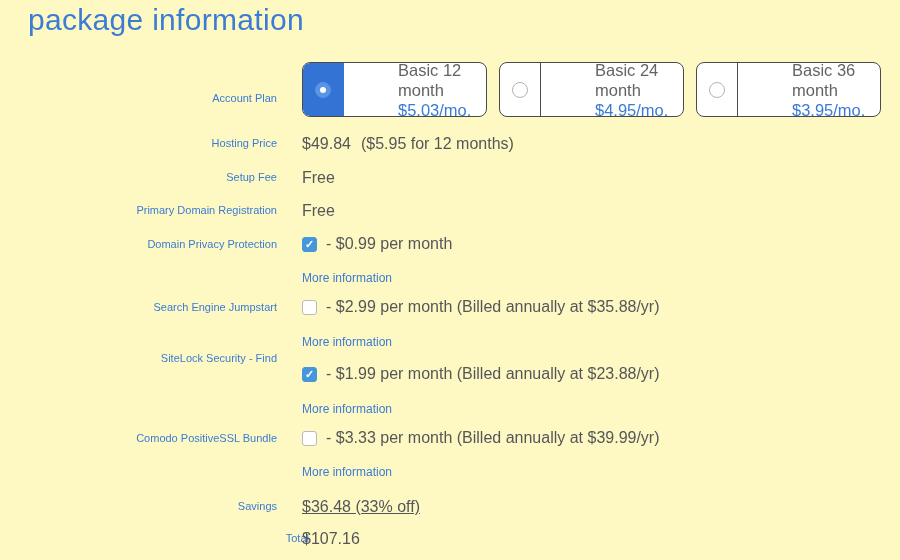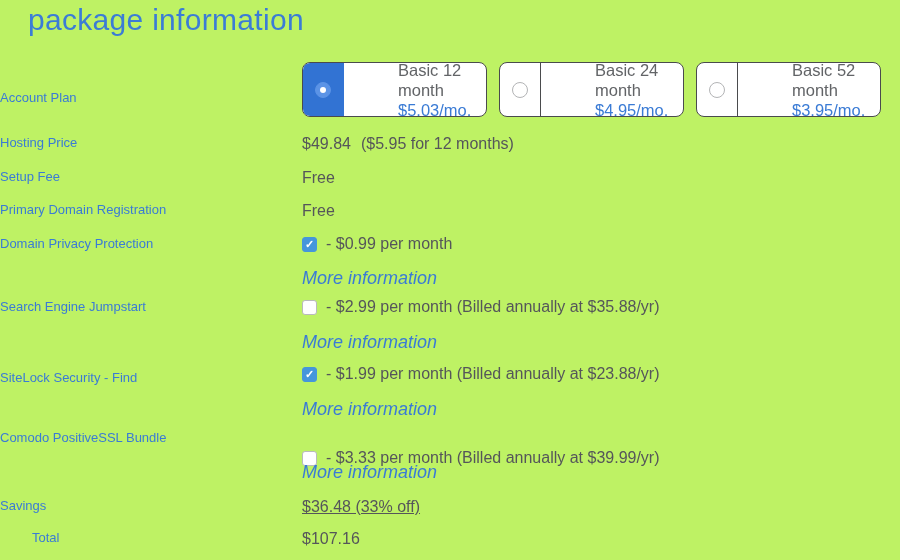--- a/index.html
+++ b/index.html
@@ -1,22 +1,22 @@
 <!DOCTYPE html>
 <html><head>
 <meta charset="utf-8">
 <style>
   html,body{margin:0;padding:0;background:#ffffff;}
   body{font-family:"Liberation Sans", sans-serif; -webkit-font-smoothing:antialiased;}
-  .canvas{position:relative;width:900px;height:560px;background:#bef264;overflow:hidden;}
+  .canvas{position:relative;width:900px;height:560px;background:#fef9c3;overflow:hidden;}
 
   .page-title{position:absolute;left:28px;top:3px;font-size:30px;font-weight:400;
     color:#3b7cd6;letter-spacing:0.3px;}
 
-  .row-label{position:absolute;left:0;width:277px;font-size:13px;
+  .row-label{position:absolute;left:0;width:277px;text-align:right;font-size:11px;
     color:#3a7bd5;line-height:20px;white-space:nowrap;}
   .row-value{position:absolute;left:302px;font-size:16px;color:#55565a;line-height:20px;
     white-space:nowrap;display:flex;align-items:center;}
   .amount-note{margin-left:10px;}
 
   
   .plans{position:absolute;left:302px;top:62px;display:flex;gap:12px;}
   .plan-card{width:185px;height:55px;border:1.5px solid #4a4b4d;border-radius:8px;
     display:flex;box-sizing:border-box;background:#fff;cursor:pointer;overflow:hidden;}
   .plan-radio-zone{width:40px;flex:0 0 40px;display:flex;align-items:center;justify-content:center;
@@ -32,22 +32,22 @@
   .plan-price{font-size:16.5px;color:#3a7bd5;line-height:20px;}
 
   
   .checkbox{width:15px;height:15px;border-radius:3px;box-sizing:border-box;
     border:1.5px solid #b9babc;background:#fff;display:inline-flex;align-items:center;
     justify-content:center;margin-right:9px;cursor:pointer;flex:0 0 15px;}
   .checkbox.checked{border-color:#4596db;background:#4596db;}
   .checkbox .check-glyph{display:none;color:#fff;font-size:11px;line-height:11px;font-weight:bold;}
   .checkbox.checked .check-glyph{display:block;}
 
-  .more-link{position:absolute;left:302px;font-size:18px;color:#3a7bd5;line-height:19px;
-    cursor:pointer;text-decoration:none;white-space:nowrap;font-style:italic;}
+  .more-link{position:absolute;left:302px;font-size:12px;color:#3a7bd5;line-height:19px;
+    cursor:pointer;text-decoration:none;white-space:nowrap;}
 </style>
 </head>
 <body>
 
 <div class="canvas">
 
   <div class="page-title">package information</div>
 
   <div class="row-label" style="top:88px;">Account Plan</div>
 
@@ -68,21 +68,21 @@
       <div class="plan-text">
         <span class="plan-name">Basic 24 month</span>
         <span class="plan-price">$4.95/mo.</span>
       </div>
     </div>
     <div class="plan-card">
       <div class="plan-radio-zone">
         <span class="plan-radio"></span>
       </div>
       <div class="plan-text">
-        <span class="plan-name">Basic 52 month</span>
+        <span class="plan-name">Basic 36 month</span>
         <span class="plan-price">$3.95/mo.</span>
       </div>
     </div>
   </div>
 
   <div class="row-label" style="top:133px;">Hosting Price</div>
   <div class="row-value" style="top:134px;">
     <span>$49.84</span>
     <span class="amount-note">($5.95 for 12 months)</span>
   </div>
@@ -104,31 +104,31 @@
 
   <div class="row-label" style="top:297px;">Search Engine Jumpstart</div>
   <div class="row-value" style="top:297px;">
     <span class="checkbox">
       
     </span>
     <span>- $2.99 per month (Billed annually at $35.88/yr)</span>
   </div>
   <a class="more-link" style="top:333px;">More information</a>
 
-  <div class="row-label" style="top:368px;">SiteLock Security - Find</div>
+  <div class="row-label" style="top:348px;">SiteLock Security - Find</div>
   <div class="row-value" style="top:364px;">
     <span class="checkbox checked">
       <span class="check-glyph">✓</span>
     </span>
     <span>- $1.99 per month (Billed annually at $23.88/yr)</span>
   </div>
   <a class="more-link" style="top:400px;">More information</a>
 
   <div class="row-label" style="top:428px;">Comodo PositiveSSL Bundle</div>
-  <div class="row-value" style="top:448px;">
+  <div class="row-value" style="top:428px;">
     <span class="checkbox">
       
     </span>
     <span>- $3.33 per month (Billed annually at $39.99/yr)</span>
   </div>
   <a class="more-link" style="top:463px;">More information</a>
 
   <div class="row-label" style="top:496px;">Savings</div>
   <div class="row-value" style="top:497px;text-decoration:underline;">$36.48 (33% off)</div>
 

